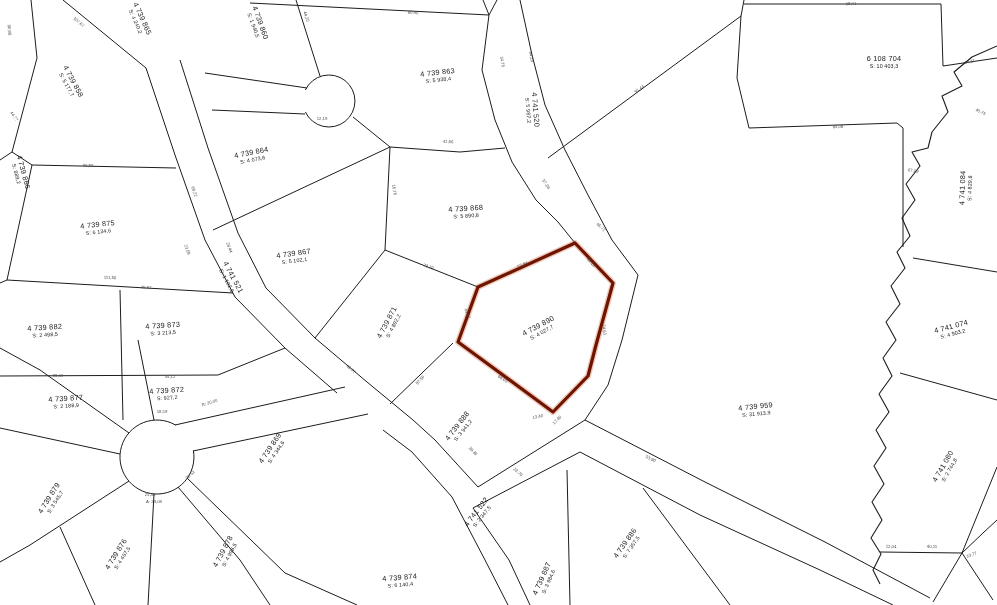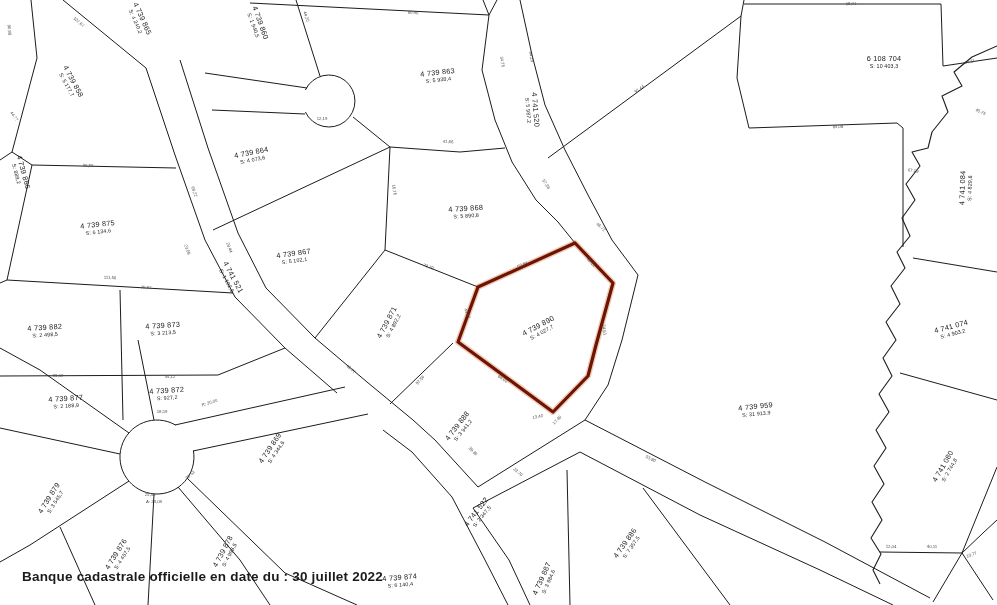--- a/index.html
+++ b/index.html
@@ -247,14 +247,13 @@
       <text transform="translate(472 452) rotate(45)" text-anchor="middle" fill="#4f4f4f" class="dim">39,36</text>
       <text transform="translate(517 473) rotate(42)" text-anchor="middle" fill="#4f4f4f" class="dim">23,79</text>
       <text transform="translate(538 418) rotate(-10)" text-anchor="middle" fill="#4f4f4f" class="dim">13,40</text>
       <text transform="translate(558 421) rotate(-45)" text-anchor="middle" fill="#4f4f4f" class="dim">17,40</text>
       <text transform="translate(650 460) rotate(27)" text-anchor="middle" fill="#4f4f4f" class="dim">53,90</text>
       <text transform="translate(350 370) rotate(42)" text-anchor="middle" fill="#4f4f4f" class="dim">48,77</text>
       <text transform="translate(932 548) rotate(2)" text-anchor="middle" fill="#4f4f4f" class="dim">40,11</text>
       <text transform="translate(972 556) rotate(-20)" text-anchor="middle" fill="#4f4f4f" class="dim">10,77</text>
       <text transform="translate(891 548) rotate(2)" text-anchor="middle" fill="#4f4f4f" class="dim">12,04</text>
     </svg>
-  <div class="banner">Banque cadastrale officielle en date du : 30 juillet 2022</div>
 </div>
 
 </body></html>

